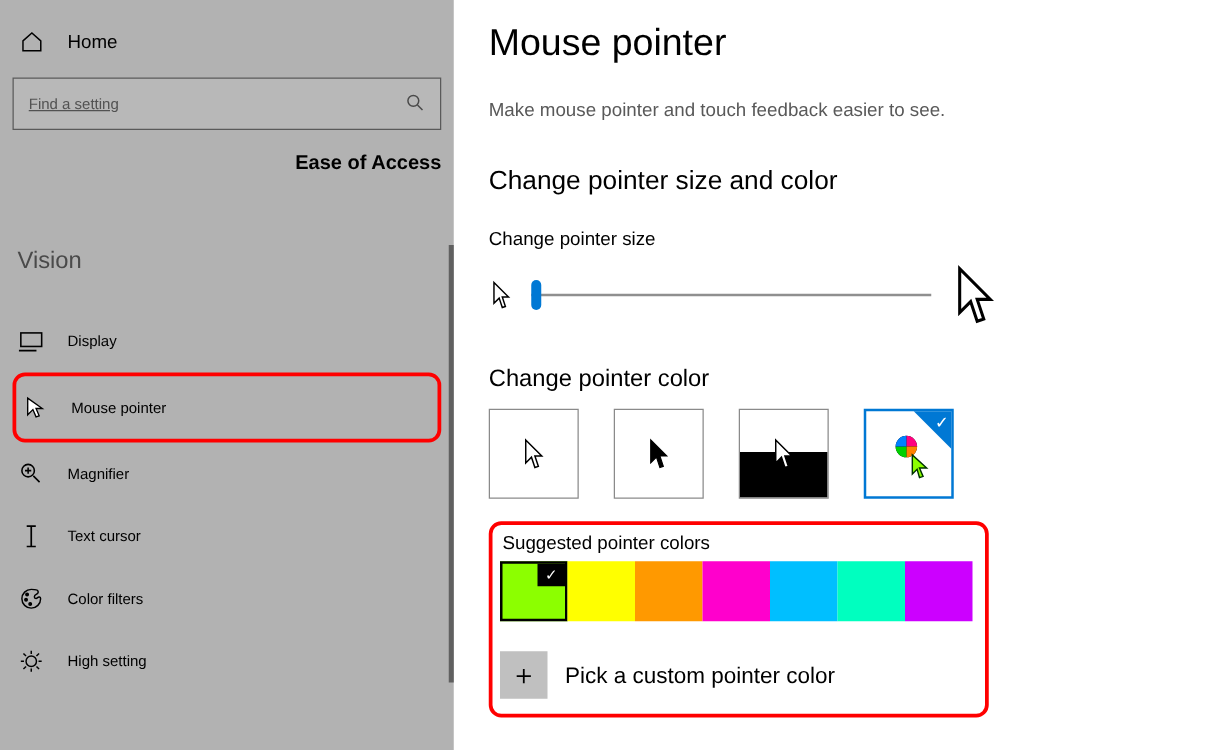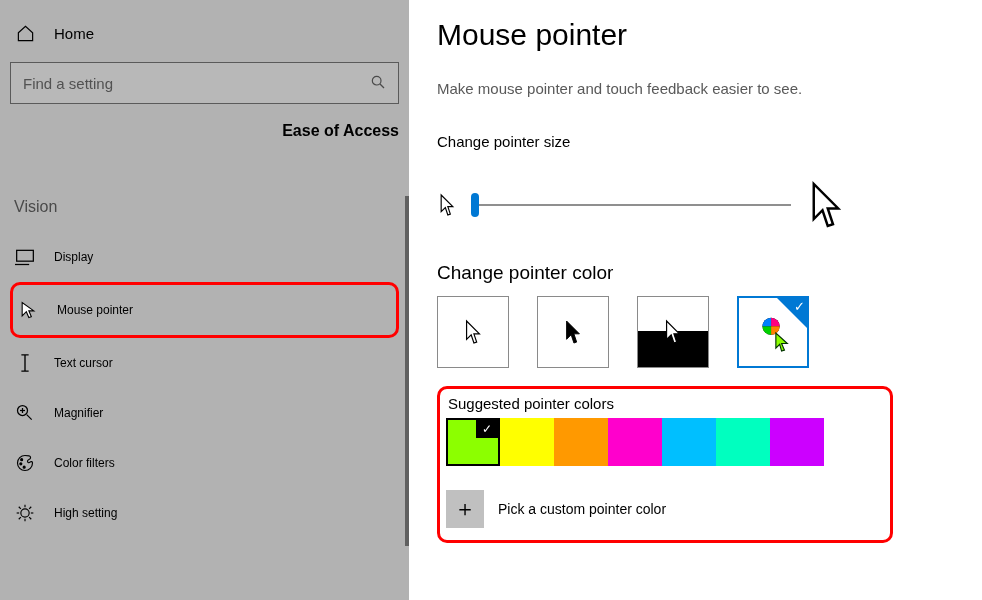--- a/index.html
+++ b/index.html
@@ -8,21 +8,21 @@
     font-size: 14px;
     color: #000;
     background: #fff;
     width: 982px;
     height: 600px;
     overflow: hidden;
     display: flex;
   }
   
   .sidebar {
-    width: 409px;
+    width: 363px;
     background: #b2b2b2;
     padding: 14px 10px 0 10px;
     position: relative;
   }
   .home-row {
     display: flex;
     align-items: center;
     gap: 18px;
     padding: 8px 4px 12px 4px;
   }
@@ -31,31 +31,31 @@
   .search-box {
     border: 1.5px solid #5a5a5a;
     background: #b8b8b8;
     height: 42px;
     display: flex;
     align-items: center;
     justify-content: space-between;
     padding: 0 12px;
     margin: 6px 0 18px 0;
   }
-  .search-placeholder { color: #525252; font-size: 15px; }
+  .search-placeholder { color: #525252; font-size: 12px; text-decoration: underline; }
   .section-label {
     font-size: 16px;
     font-weight: 600;
     margin: 6px 0 0 4px;
     text-align: right;
   }
   .group-label {
-    font-size: 16px;
+    font-size: 19px;
     color: #4a4a4a;
-    margin: 58px 0 16px 4px;
+    margin: 58px 0 28px 4px;
   }
   .nav-list {}
   .nav-item {
     display: flex;
     align-items: center;
     gap: 18px;
     padding: 14px 2px 14px 4px;
     font-size: 12px;
   }
   .nav-item.selected {
@@ -72,21 +72,21 @@
     background: #606060;
   }
   
   .content {
     flex: 1;
     padding: 18px 28px;
   }
   .page-title { font-size: 30px; font-weight: 400; margin-bottom: 28px; }
   .page-desc { font-size: 15px; color: #595959; margin-bottom: 36px; }
   .section-title { font-size: 21px; font-weight: 400; margin-bottom: 26px; }
-  .slider-label { font-size: 15px; margin-bottom: 28px; }
+  .slider-label { font-size: 15px; margin-bottom: 9px; }
   .slider-row {
     display: flex;
     align-items: center;
     gap: 14px;
     margin-bottom: 30px;
   }
   .cursor-small, .cursor-large { display:flex; }
   .slider {
     position: relative;
     width: 320px;
@@ -136,21 +136,21 @@
     position: absolute;
     top: 1px; right: 2px;
     color: #fff;
     font-size: 13px;
   }
   
   .suggested-box {
     border: 3.5px solid #ff0000;
     border-radius: 10px;
     padding: 6px 10px 12px 6px;
-    width: 456px;
+    width: 400px;
   }
   .suggested-label { font-size: 15px; margin: 0 0 6px 2px; }
   .swatch-row { display: flex; }
   .swatch {
     width: 54px;
     height: 48px;
     position: relative;
   }
   .swatch.selected { border: 2.5px solid #000; }
   .swatch.selected .swcheck {
@@ -167,21 +167,21 @@
     align-items: center;
     gap: 14px;
     margin-top: 24px;
   }
   .plus-box {
     width: 38px; height: 38px;
     background: #c0c0c0;
     display:flex; align-items:center; justify-content:center;
     font-size: 22px; font-weight: 300;
   }
-  .custom-label { font-size: 14px; }
+  .custom-label { font-size: 18px; }
 </style>
 </head>
 <body>
 
 <div class="sidebar">
   <div class="home-row">
     <span class="sidebar-icon">
       <svg width="19" height="19" viewBox="0 0 24 24" fill="none" stroke="#000" stroke-width="1.5">
         <path d="M3 11 L12 3 L21 11 V21 H3 Z"></path>
       </svg>
@@ -217,37 +217,37 @@
       <span class="sidebar-icon">
         <svg width="20" height="20" viewBox="0 0 24 24">
             <path d="M5 3 L5 19 L10 14 L13 21 L16 20 L13 13 L19 13 Z" fill="#fff" stroke="#000" stroke-width="1.3"></path>
           </svg>
       </span>
       <span>Mouse pointer</span>
     </div>
 
     <div class="nav-item">
       <span class="sidebar-icon">
-        <svg width="16" height="20" viewBox="0 0 16 22" stroke="#000" stroke-width="1.5" fill="none">
-            <path d="M4 2 H12 M8 2 V20 M4 20 H12"></path>
-          </svg>
-      </span>
-      <span>Text cursor</span>
-    </div>
-
-    <div class="nav-item">
-      <span class="sidebar-icon">
         <svg width="20" height="20" viewBox="0 0 24 24" fill="none" stroke="#000" stroke-width="1.5">
             <circle cx="9" cy="9" r="6"></circle>
             <line x1="14" y1="14" x2="20" y2="20"></line>
             <line x1="6" y1="9" x2="12" y2="9"></line>
             <line x1="9" y1="6" x2="9" y2="12"></line>
           </svg>
       </span>
       <span>Magnifier</span>
+    </div>
+
+    <div class="nav-item">
+      <span class="sidebar-icon">
+        <svg width="16" height="20" viewBox="0 0 16 22" stroke="#000" stroke-width="1.5" fill="none">
+            <path d="M4 2 H12 M8 2 V20 M4 20 H12"></path>
+          </svg>
+      </span>
+      <span>Text cursor</span>
     </div>
 
     <div class="nav-item">
       <span class="sidebar-icon">
         <svg width="20" height="20" viewBox="0 0 24 24" fill="none" stroke="#000" stroke-width="1.4">
             <path d="M12 3 A9 9 0 1 0 21 12 C21 10 19 10 18 11 C17 12 15 12 15 10 C15 8 17 8 18 7 C19 6 19 4 17 3.5 C15.5 3 13.5 3 12 3 Z"></path>
             <circle cx="8" cy="8" r="1.2" fill="#000"></circle>
             <circle cx="7" cy="13" r="1.2" fill="#000"></circle>
             <circle cx="11" cy="17" r="1.2" fill="#000"></circle>
           </svg>
@@ -273,20 +273,21 @@
     </div>
   </div>
 
   <div class="sidebar-scroll"></div>
 </div>
 
 <div class="content">
   <h1 class="page-title">Mouse pointer</h1>
   <p class="page-desc">Make mouse pointer and touch feedback easier to see.</p>
 
+  <h2 class="section-title">Change pointer size and color</h2>
 
   <div class="slider-label">Change pointer size</div>
   <div class="slider-row">
     <span class="cursor-small">
       <svg width="20" height="26" viewBox="0 0 24 30">
           <path d="M5 3 L5 23 L10 18 L13 27 L16 26 L13 17 L19 17 Z" fill="#fff" stroke="#000" stroke-width="1.4"></path>
         </svg>
     </span>
     <div class="slider">
       <div class="slider-track"></div>

